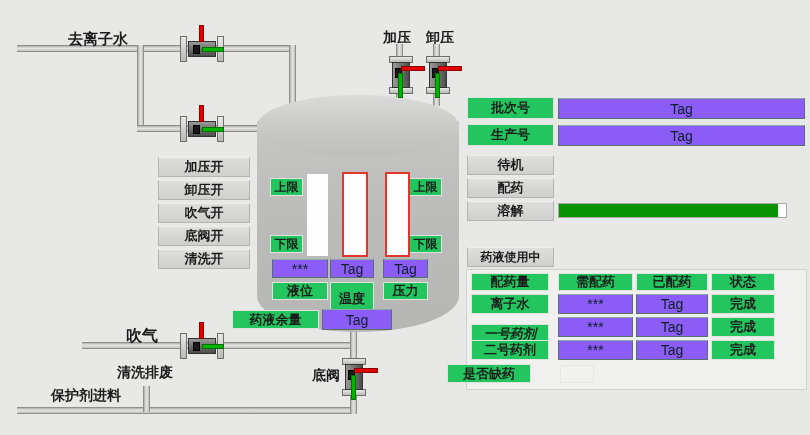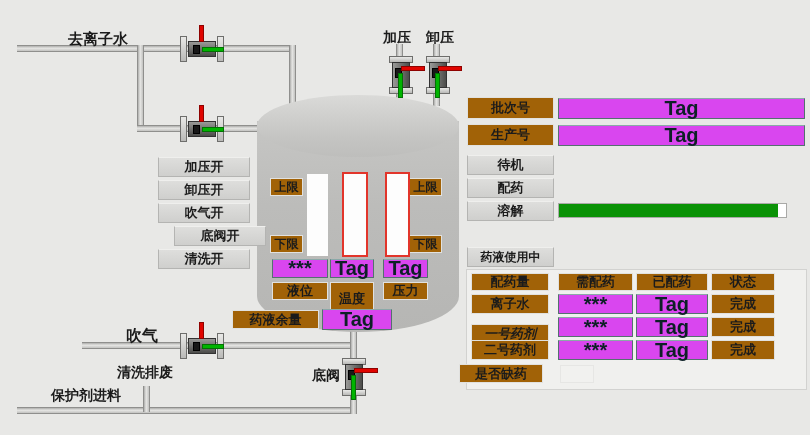--- a/index.html
+++ b/index.html
@@ -30,22 +30,22 @@
   .valve-v .lever-green{left:11px;top:21px;width:5px;height:25px;}
   .red{background:#e00400;border:1px solid #8e0200;}
   .green{background:#00b400;border:1px solid #027102;}
 
   
   .tank-body{position:absolute;left:257px;top:121px;width:202px;height:211px;background:linear-gradient(180deg,#c6c6c4,#bcbcba 40%,#b6b6b4);border-radius:0 0 101px 101px / 0 0 36px 36px;z-index:4;}
   .tank-dome{position:absolute;left:257px;top:95px;width:202px;height:62px;background:linear-gradient(180deg,#dadad8,#c4c4c2 70%,#bebebc);border-radius:50%;z-index:4;}
 
   
   .btn{position:absolute;width:92px;height:20px;background:linear-gradient(180deg,#dededc,#cfcfcd);border:1px solid #b4b4b2;border-top-color:#efefed;box-sizing:border-box;display:flex;align-items:center;justify-content:center;font-size:13px;font-weight:700;z-index:7;cursor:default;}
-  .wlabel{position:absolute;background:#a16207;border:1px solid #e1e1df;box-sizing:border-box;display:flex;align-items:center;justify-content:center;font-size:13px;font-weight:700;color:#1b1b1b;z-index:7;}
-  .tag{position:absolute;background:#d946ef;border:1px solid #54716f;border-top-color:#8aa9a8;box-sizing:border-box;display:flex;align-items:center;justify-content:center;font-size:20px;font-weight:700;color:#0d2026;z-index:7;}
+  .wlabel{position:absolute;background:#22c55e;border:1px solid #e1e1df;box-sizing:border-box;display:flex;align-items:center;justify-content:center;font-size:13px;font-weight:700;color:#1b1b1b;z-index:7;}
+  .tag{position:absolute;background:#8b5cf6;border:1px solid #54716f;border-top-color:#8aa9a8;box-sizing:border-box;display:flex;align-items:center;justify-content:center;font-size:14px;font-weight:400;color:#0d2026;z-index:7;}
   .plabel{position:absolute;font-size:15px;font-weight:700;color:#1b1b1b;z-index:7;white-space:nowrap;}
   .gauge{position:absolute;background:#fdfdfd;z-index:7;}
   .gauge.alarm{border:2px solid #e2352b;box-sizing:border-box;}
   .panel{position:absolute;left:466px;top:269px;width:341px;height:121px;background:#f0f0ee;border:1px solid #d2d2d0;box-sizing:border-box;z-index:5;}
   .progress{position:absolute;left:558px;top:203px;width:229px;height:15px;background:#ffffff;border:1px solid #a9a9a7;box-sizing:border-box;z-index:7;}
   .progress .fill{height:100%;background:#0a9206;}
 </style>
 </head>
 <body>
 
@@ -118,21 +118,21 @@
   <div class="plabel" style="left:383px;top:29px;font-size:14px;">加压</div>
   <div class="plabel" style="left:426px;top:29px;font-size:14px;">卸压</div>
   <div class="plabel" style="left:126px;top:326px;font-size:16px;">吹气</div>
   <div class="plabel" style="left:117px;top:364px;font-size:14px;">清洗排废</div>
   <div class="plabel" style="left:51px;top:387px;font-size:14px;">保护剂进料</div>
   <div class="plabel" style="left:312px;top:367px;font-size:14px;">底阀</div>
 
   <div class="btn" style="left:158px;top:157px;">加压开</div>
   <div class="btn" style="left:158px;top:180px;">卸压开</div>
   <div class="btn" style="left:158px;top:203px;">吹气开</div>
-  <div class="btn" style="left:158px;top:226px;margin-left:16px;">底阀开</div>
+  <div class="btn" style="left:158px;top:226px;">底阀开</div>
   <div class="btn" style="left:158px;top:249px;">清洗开</div>
 
   <div class="wlabel" style="left:270px;top:178px;width:33px;height:18px;font-size:12px;">上限</div>
   <div class="wlabel" style="left:409px;top:178px;width:33px;height:18px;font-size:12px;">上限</div>
   <div class="wlabel" style="left:270px;top:235px;width:33px;height:18px;font-size:12px;">下限</div>
   <div class="wlabel" style="left:409px;top:235px;width:33px;height:18px;font-size:12px;">下限</div>
 
   <div class="gauge" style="left:307px;top:174px;width:21px;height:82px;"></div>
   <div class="gauge alarm" style="left:342px;top:172px;width:26px;height:85px;"></div>
   <div class="gauge alarm" style="left:385px;top:172px;width:25px;height:85px;"></div>
@@ -177,16 +177,16 @@
   <div class="wlabel" style="left:471px;top:324px;width:78px;height:20px;font-style:italic;">一号药剂</div>
   <div class="tag" style="left:558px;top:317px;width:75px;height:20px;">***</div>
   <div class="tag" style="left:636px;top:317px;width:72px;height:20px;">Tag</div>
   <div class="wlabel" style="left:711px;top:317px;width:64px;height:20px;">完成</div>
 
   <div class="wlabel" style="left:471px;top:340px;width:78px;height:20px;">二号药剂</div>
   <div class="tag" style="left:558px;top:340px;width:75px;height:20px;">***</div>
   <div class="tag" style="left:636px;top:340px;width:72px;height:20px;">Tag</div>
   <div class="wlabel" style="left:711px;top:340px;width:64px;height:20px;">完成</div>
 
-  <div class="wlabel" style="left:459px;top:364px;width:84px;height:19px;">是否缺药</div>
+  <div class="wlabel" style="left:447px;top:364px;width:84px;height:19px;">是否缺药</div>
   <div class="wlabel" style="left:560px;top:365px;width:34px;height:18px;background:#f1f1ef;border-color:#e6e6e4;"></div>
 
 </div>
 
 </body></html>

